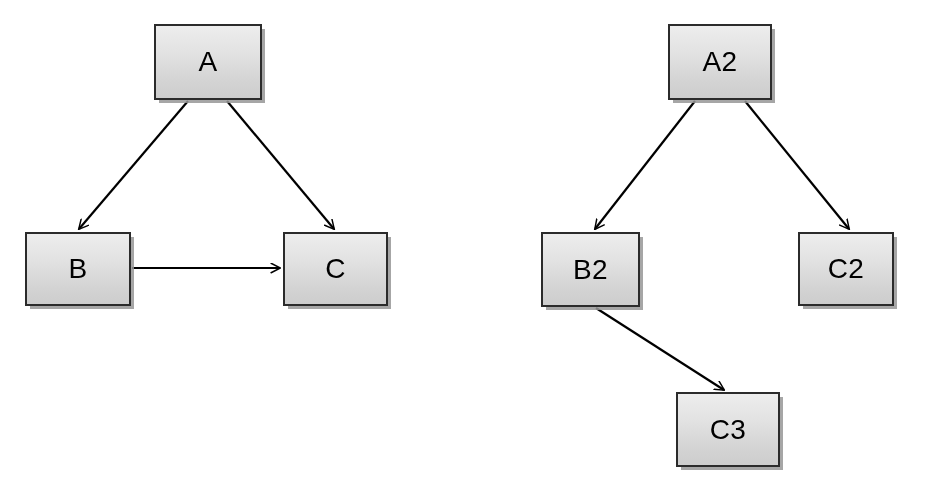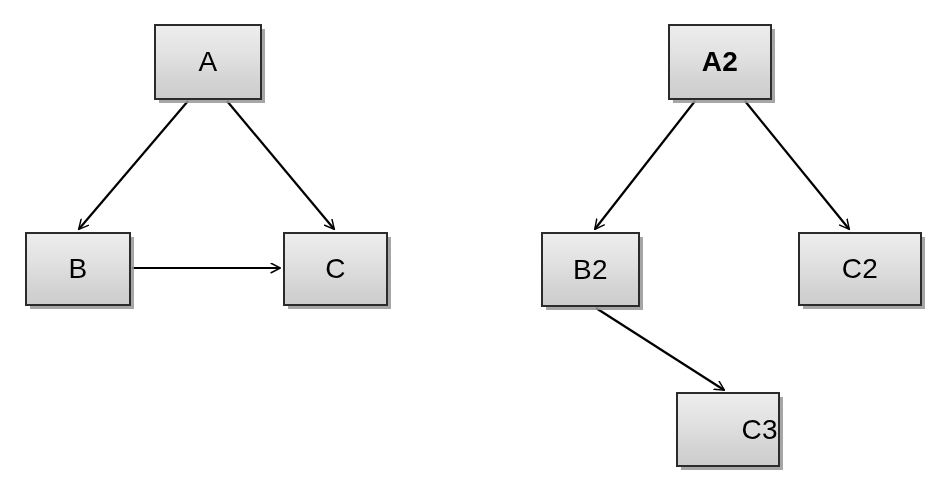--- a/index.html
+++ b/index.html
@@ -69,27 +69,27 @@
   <div id="nodes">
       <div class="node" style="left: 154px; top: 24px; width: 108px; height: 76px;">
         <span class="node-label">A</span>
       </div>
       <div class="node" style="left: 25px; top: 232px; width: 106px; height: 74px;">
         <span class="node-label">B</span>
       </div>
       <div class="node" style="left: 283px; top: 232px; width: 105px; height: 74px;">
         <span class="node-label">C</span>
       </div>
-      <div class="node" style="left: 668px; top: 24px; width: 104px; height: 76px; font-weight: bold;">
+      <div class="node" style="left: 668px; top: 24px; width: 104px; height: 76px;">
         <span class="node-label">A2</span>
       </div>
       <div class="node" style="left: 541px; top: 232px; width: 99px; height: 75px;">
         <span class="node-label">B2</span>
       </div>
-      <div class="node" style="left: 798px; top: 232px; width: 124px; height: 74px; align-items: center;">
+      <div class="node" style="left: 798px; top: 232px; width: 96px; height: 74px; align-items: center;">
         <span class="node-label">C2</span>
       </div>
-      <div class="node" style="left: 676px; top: 392px; width: 104px; height: 75px; justify-content: flex-end;">
+      <div class="node" style="left: 676px; top: 392px; width: 104px; height: 75px;">
         <span class="node-label">C3</span>
       </div>
     </div>
 
 </div>
 
 </body></html>

